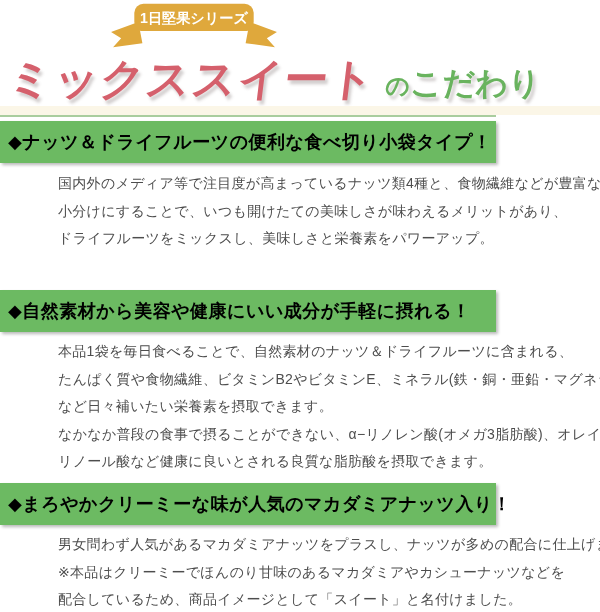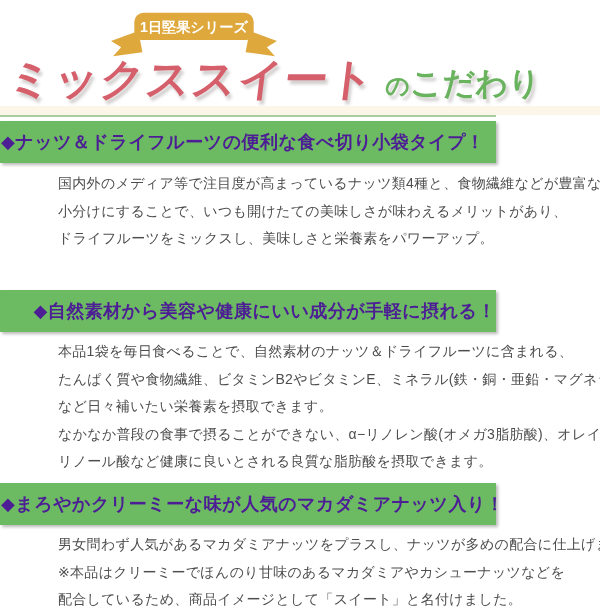--- a/index.html
+++ b/index.html
@@ -10,21 +10,21 @@
     height: 612px;
     background: #ffffff;
     overflow: hidden;
     font-family: "Liberation Sans", "DejaVu Sans", sans-serif;
   }
 
   
   .ribbon-wrap {
     position: absolute;
     left: 108px;
-    top: 12px;
+    top: 3px;
     width: 172px;
     height: 48px;
   }
 
   
   .title-row {
     position: absolute;
     left: 8px;
     top: 50px;
     width: 590px;
@@ -63,31 +63,31 @@
     background: #a9cd9e;
   }
 
   
   .heading-bar {
     position: absolute;
     left: 0;
     width: 496px;
     height: 42px;
     background: #6cba62;
-    color: #4c1d95;
+    color: #000000;
     font-size: 18px;
     font-weight: bold;
     line-height: 42px;
-    padding-left: 1px;
+    padding-left: 8px;
     letter-spacing: 0.5px;
     white-space: nowrap;
     box-shadow: 2px 2px 3px rgba(0,0,0,0.28);
   }
   .bar-1 { top: 121px; }
-  .bar-2 { top: 290px; text-align: right; }
+  .bar-2 { top: 290px; }
   .bar-3 { top: 483px; }
 
   
   .body-block {
     position: absolute;
     left: 22px;
     color: #4d4d4d;
     font-size: 14px;
     line-height: 27.5px;
     white-space: nowrap;

